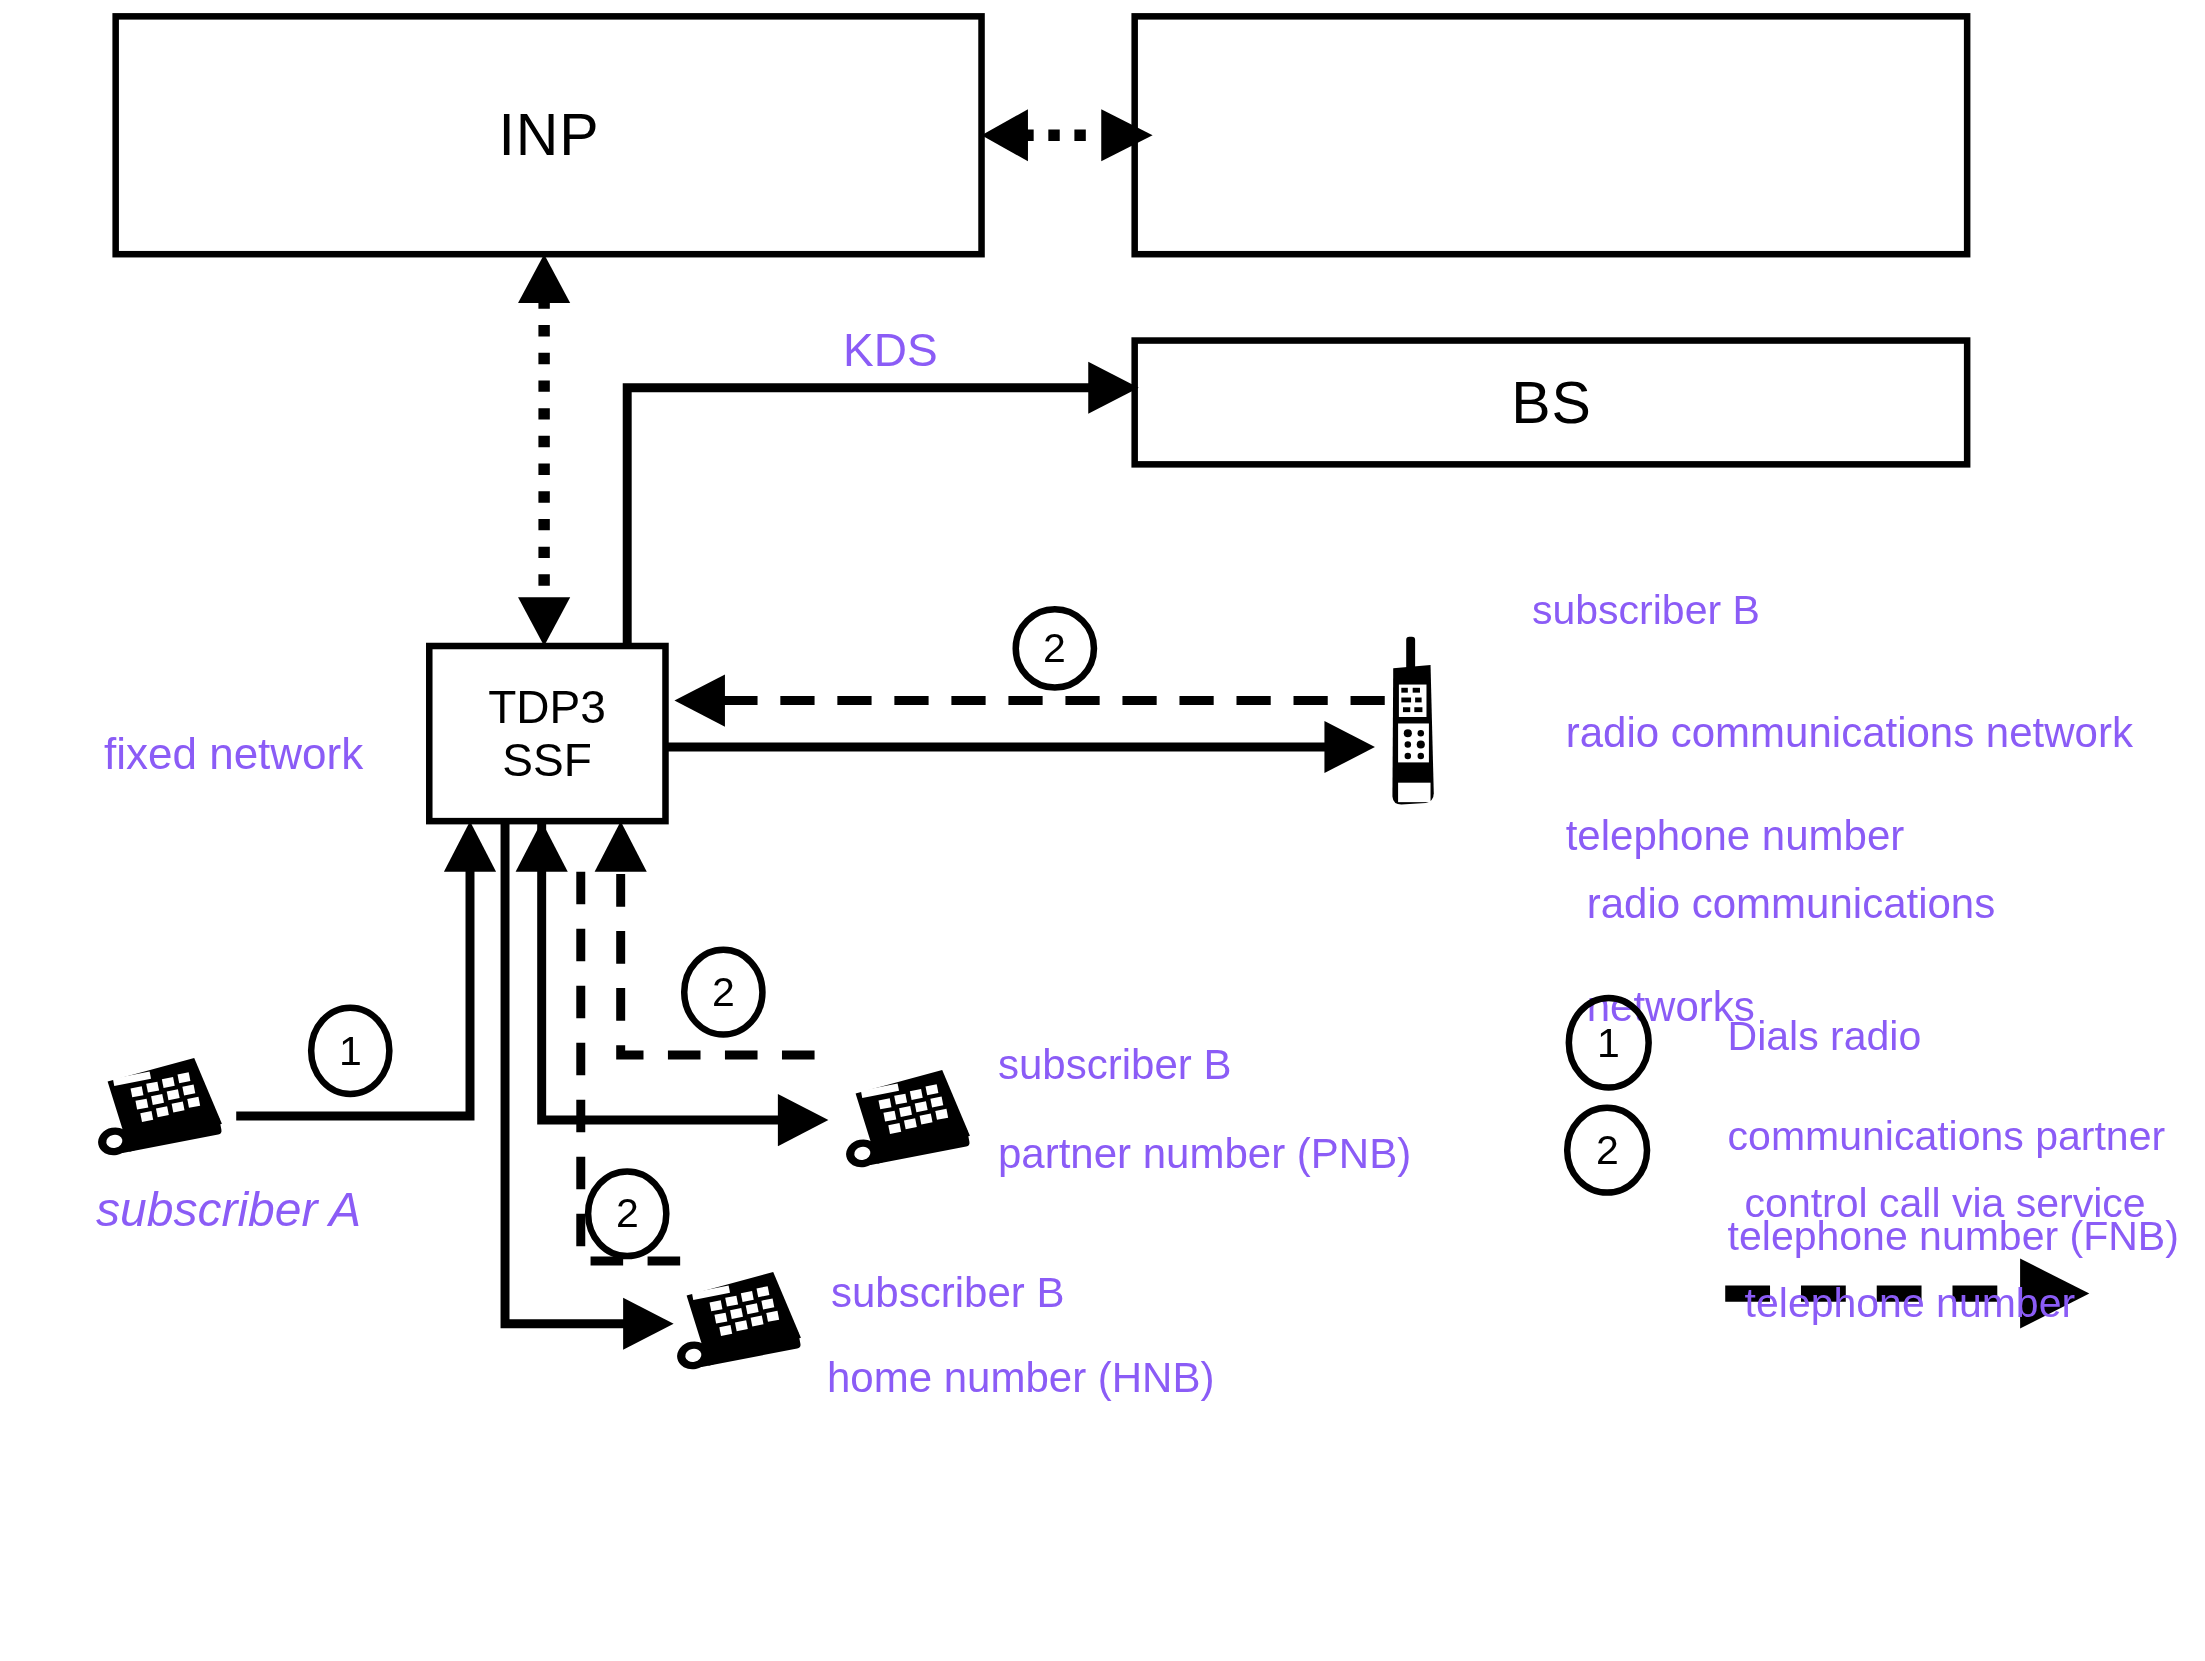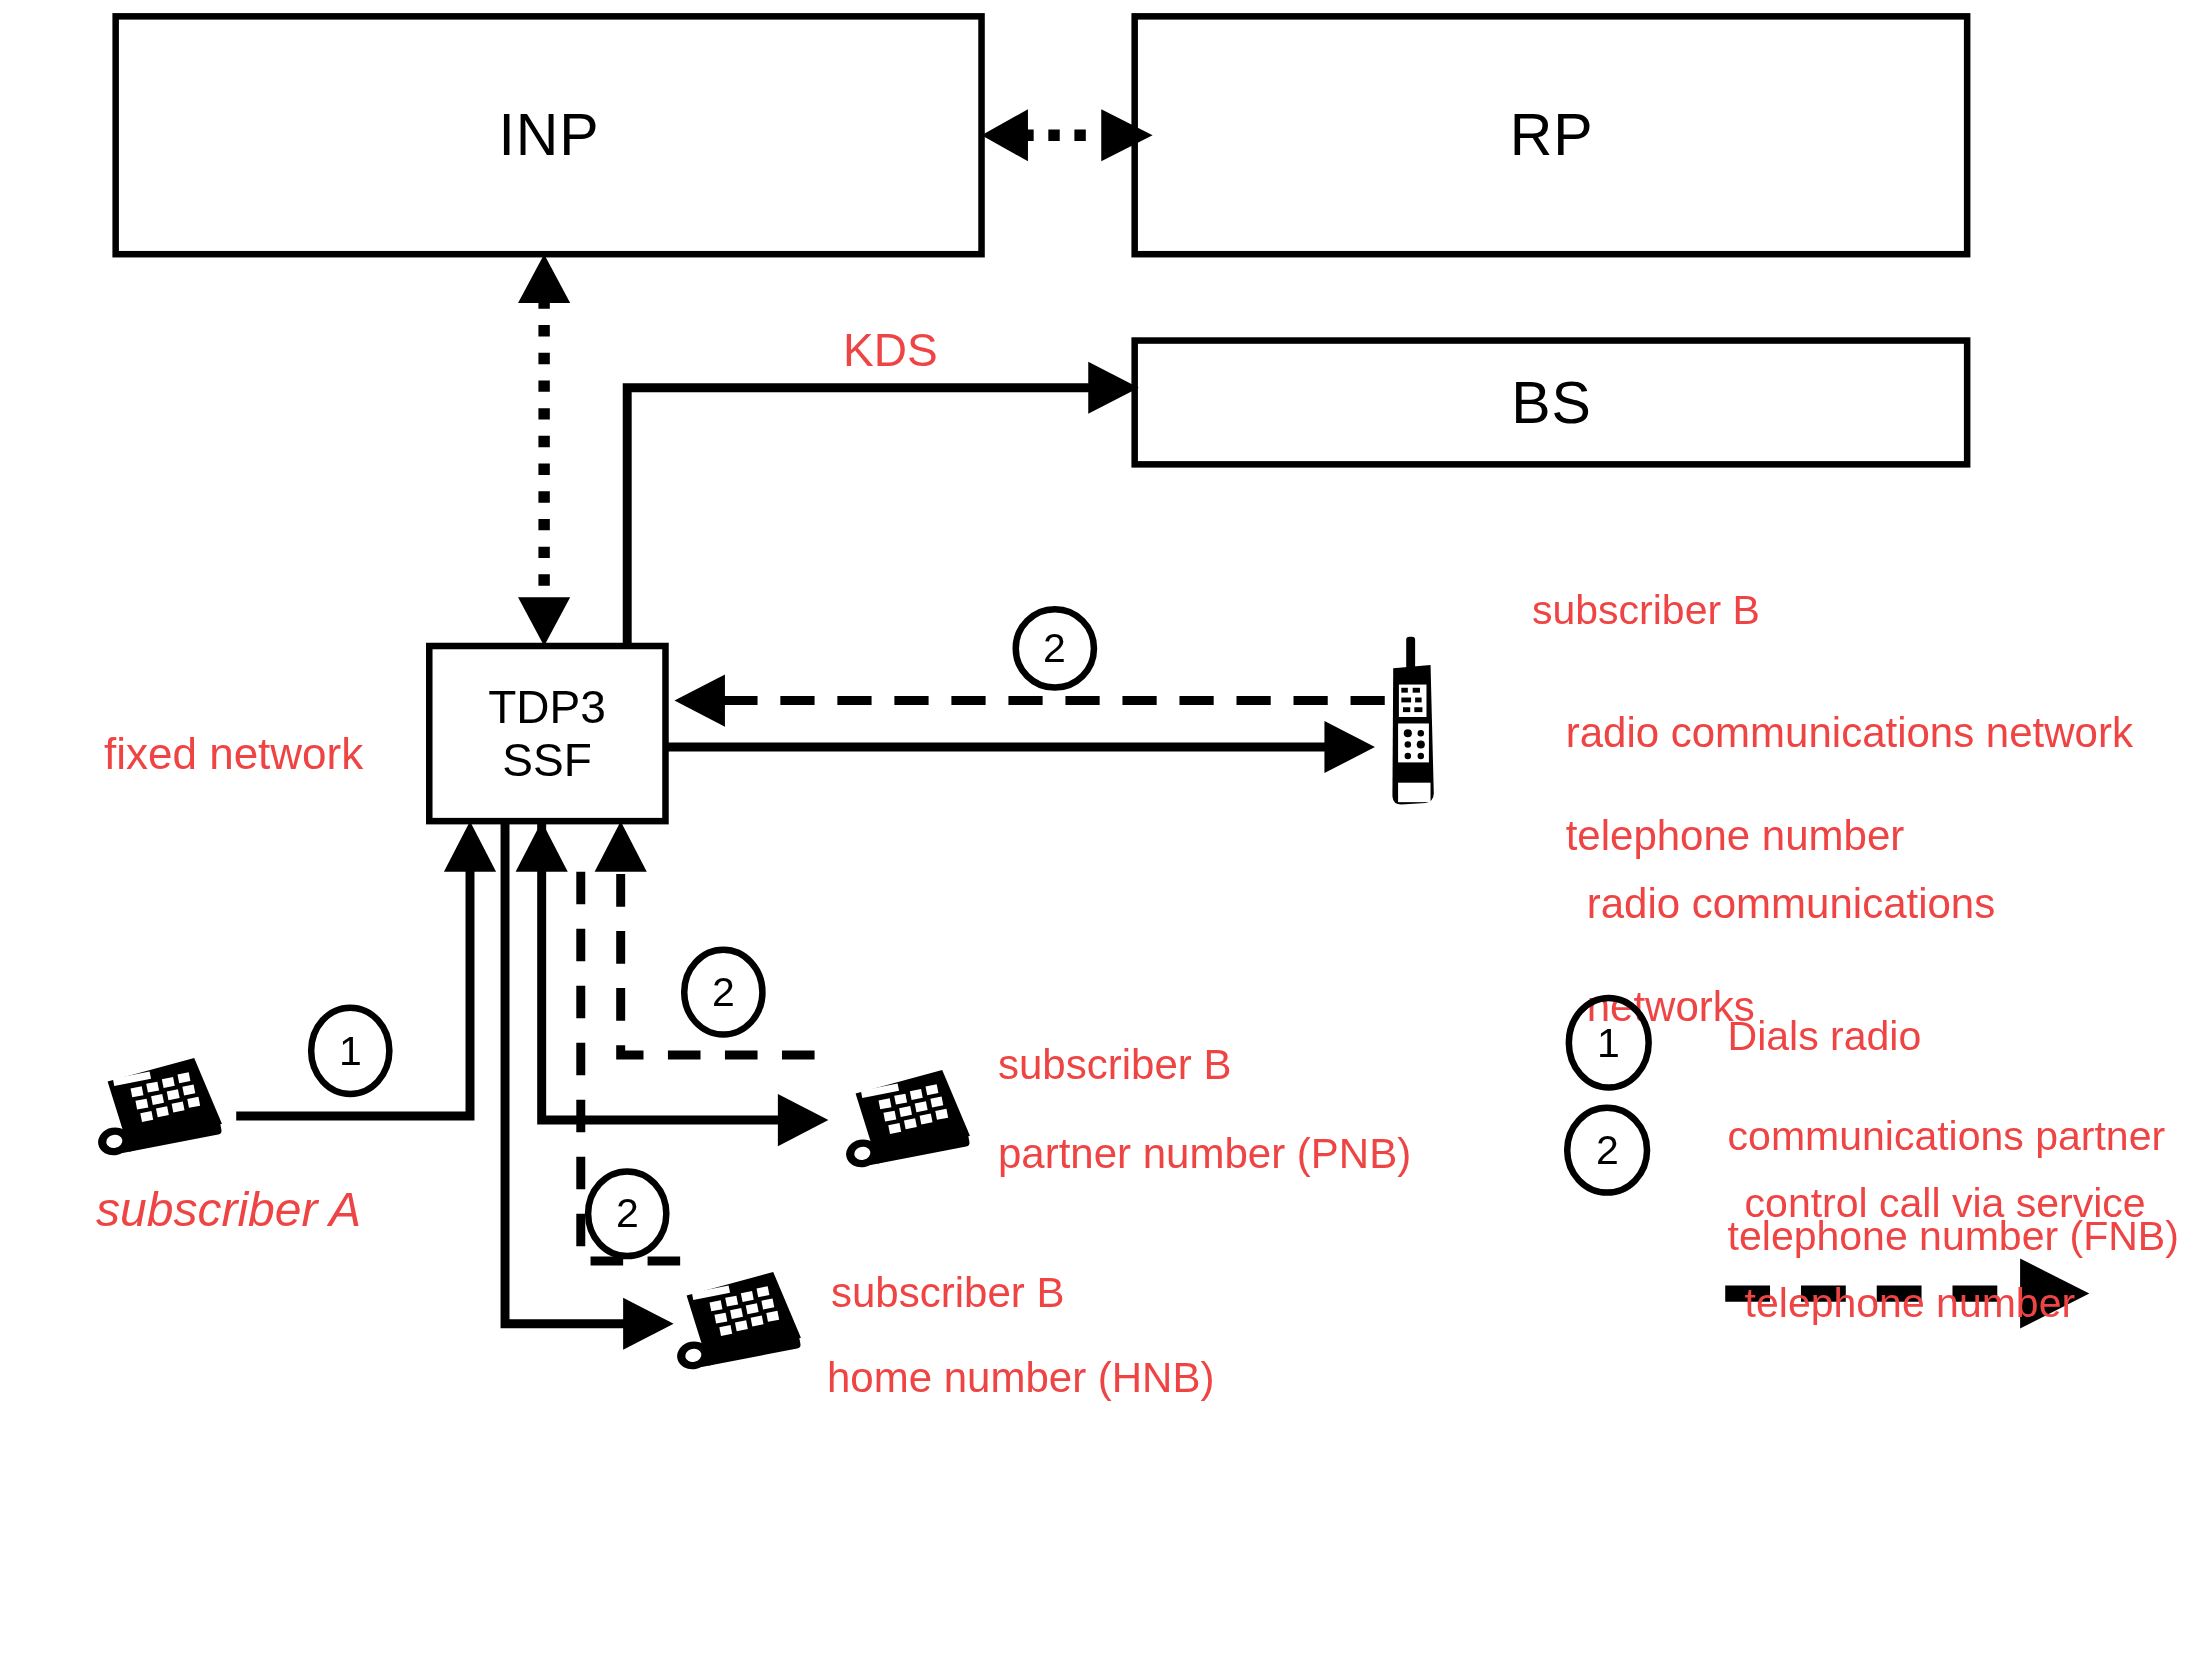--- a/index.html
+++ b/index.html
@@ -22,21 +22,21 @@
     position: absolute;
     left: 0;
     top: 0;
     width: 2205px;
     height: 1661px;
   }
   .lbl {
     position: absolute;
     white-space: pre;
     line-height: 1.22;
-    color: #ef4444;
+    color: #8b5cf6;
   }
   .box-label {
     position: absolute;
     display: flex;
     align-items: center;
     justify-content: center;
     font-size: 59px;
     letter-spacing: 0.8px;
   }
   .tdp-label {
@@ -147,21 +147,20 @@
     </g>
 
     <g>
       <line x1="2118" y1="1588" x2="2490" y2="1588" stroke="#000" stroke-width="20" stroke-dasharray="55 38"></line>
       <path d="M2565,1588 L2480,1545 L2480,1631 z" fill="#000"></path>
     </g>
   </svg>
 
   <div class="box-label" style="left:116px; top:16.3px; width:866px; height:238px;">INP</div>
 
-  <div class="box-label" style="left:1135px; top:16.3px; width:833px; height:238px;">RP</div>
 
   <div class="box-label" style="left:1135px; top:341px; width:833px; height:124px;text-align:center;">BS</div>
 
   <div class="tdp-label" style="left:429px; top:646px; width:236px; height:175px;">
     <span>TDP3</span>
     <span>SSF</span>
   </div>
 
   <div class="lbl t-kds">KDS</div>
   <div class="lbl t-fixed">fixed network</div>

